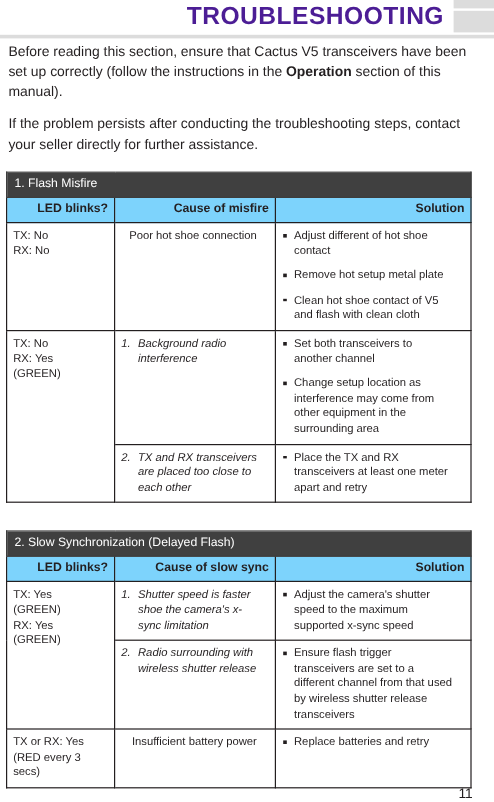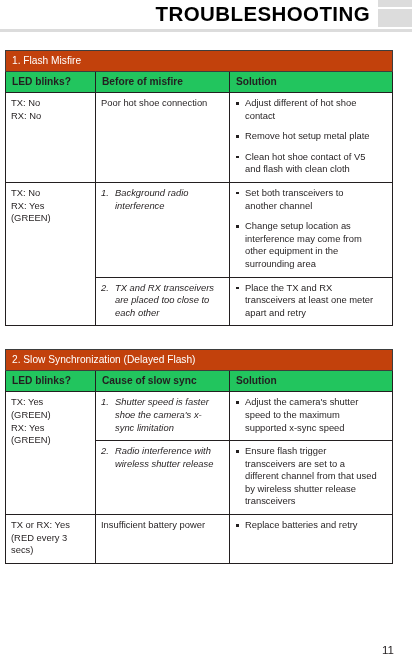--- a/index.html
+++ b/index.html
@@ -23,21 +23,21 @@
     position: relative;
     height: 36px;
   }
   .header-title {
     position: absolute;
     right: 42px;
     top: 2px;
     font-size: 20.5px;
     font-weight: bold;
     letter-spacing: 0.4px;
-    color: #000000;
+    color: #4c1d95;
     line-height: 24px;
     white-space: nowrap;
   }
   .header-tab-top {
     position: absolute;
     right: 0;
     top: 0px;
     width: 34px;
     height: 7px;
     background: #dcdcdc;
@@ -96,35 +96,36 @@
     vertical-align: top;
     padding: 4px 15px 6px 5px;
     font-size: 9.4px;
     line-height: 12.6px;
     text-align: left;
     font-weight: normal;
     color: #231f20;
   }
 
   tr.tbl-title td {
-    background: #c2410c;
+    background: #404040;
     color: #ffffff;
     font-size: 10.2px;
     font-weight: normal;
     padding: 3px 5px 4px 6px;
     line-height: 13px;
     border-color: #3d3d3d;
   }
   tr.col-head th {
-    background: #22c55e;
+    background: #7dd3fc;
     color: #231f20;
     font-weight: bold;
     font-size: 10.2px;
     padding: 3px 5px 4px 6px;
     line-height: 13px;
+    text-align: right;
   }
 
   
   ol.cause {
     margin: 0;
     padding: 0;
     list-style: none;
     counter-reset: cz;
   }
   ol.cause > li {
@@ -133,21 +134,21 @@
     margin: 0 0 0 0;
     font-style: italic;
   }
   ol.cause > li::before {
     counter-increment: cz;
     content: counter(cz) ".";
     position: absolute;
     left: 0;
     top: 0;
   }
-  .plain-cause { margin: 0; }
+  .plain-cause { margin: 0; text-align: right; }
 
   
   ul.sol {
     margin: 0;
     padding: 0;
     list-style: none;
   }
   ul.sol > li {
     position: relative;
     padding-left: 10px;
@@ -164,54 +165,56 @@
     background: #231f20;
   }
 
   .led-line { display: block; }
 
   .gap-between-tables { height: 23px; }
 
   .page-number {
     position: absolute;
     right: 18px;
-    bottom: 12px;
+    bottom: 0;
     font-size: 11.5px;
     color: #231f20;
   }
 </style>
 </head>
 <body>
 
 <div class="page-header">
   <div class="header-tab-top"></div>
   <div class="header-tab-main"></div>
   <div class="header-title">TROUBLESHOOTING</div>
   <div class="header-rule"></div>
 </div>
 
 <div class="intro">
+  <p><span>Before reading this section, ensure that Cactus V5 transceivers have been set up correctly (follow the instructions in the </span><b>Operation</b><span> section of this manual).</span></p>
+  <p class="tight">If the problem persists after conducting the troubleshooting steps, contact your seller directly for further assistance.</p>
 </div>
 
 <div style="height:14px"></div>
 
 <div class="tbl-wrap">
   <table class="ts">
     <colgroup>
         <col class="c1">
         <col class="c2">
         <col class="c3">
       </colgroup>
     <tbody>
       <tr class="tbl-title">
         <td colspan="3">1. Flash Misfire</td>
       </tr>
       <tr class="col-head">
         <th>LED blinks?</th>
-        <th>Before of misfire</th>
+        <th>Cause of misfire</th>
         <th>Solution</th>
       </tr>
 
       <tr>
         <td rowspan="1">
           <span class="led-line">TX: No</span>
           <span class="led-line">RX: No</span>
         </td>
         <td>
           <div class="plain-cause">Poor hot shoe connection</div>
@@ -289,21 +292,21 @@
         </td>
         <td>
           <ul class="sol">
             <li>Adjust the camera's shutter speed to the maximum supported x-sync speed</li>
           </ul>
         </td>
       </tr>
       <tr>
         <td>
           <ol class="cause" style="counter-reset: cz 1;">
-            <li>Radio interference with wireless shutter release</li>
+            <li>Radio surrounding with wireless shutter release</li>
           </ol>
         </td>
         <td>
           <ul class="sol">
             <li>Ensure flash trigger transceivers are set to a different channel from that used by wireless shutter release transceivers</li>
           </ul>
         </td>
       </tr>
 
       <tr>

